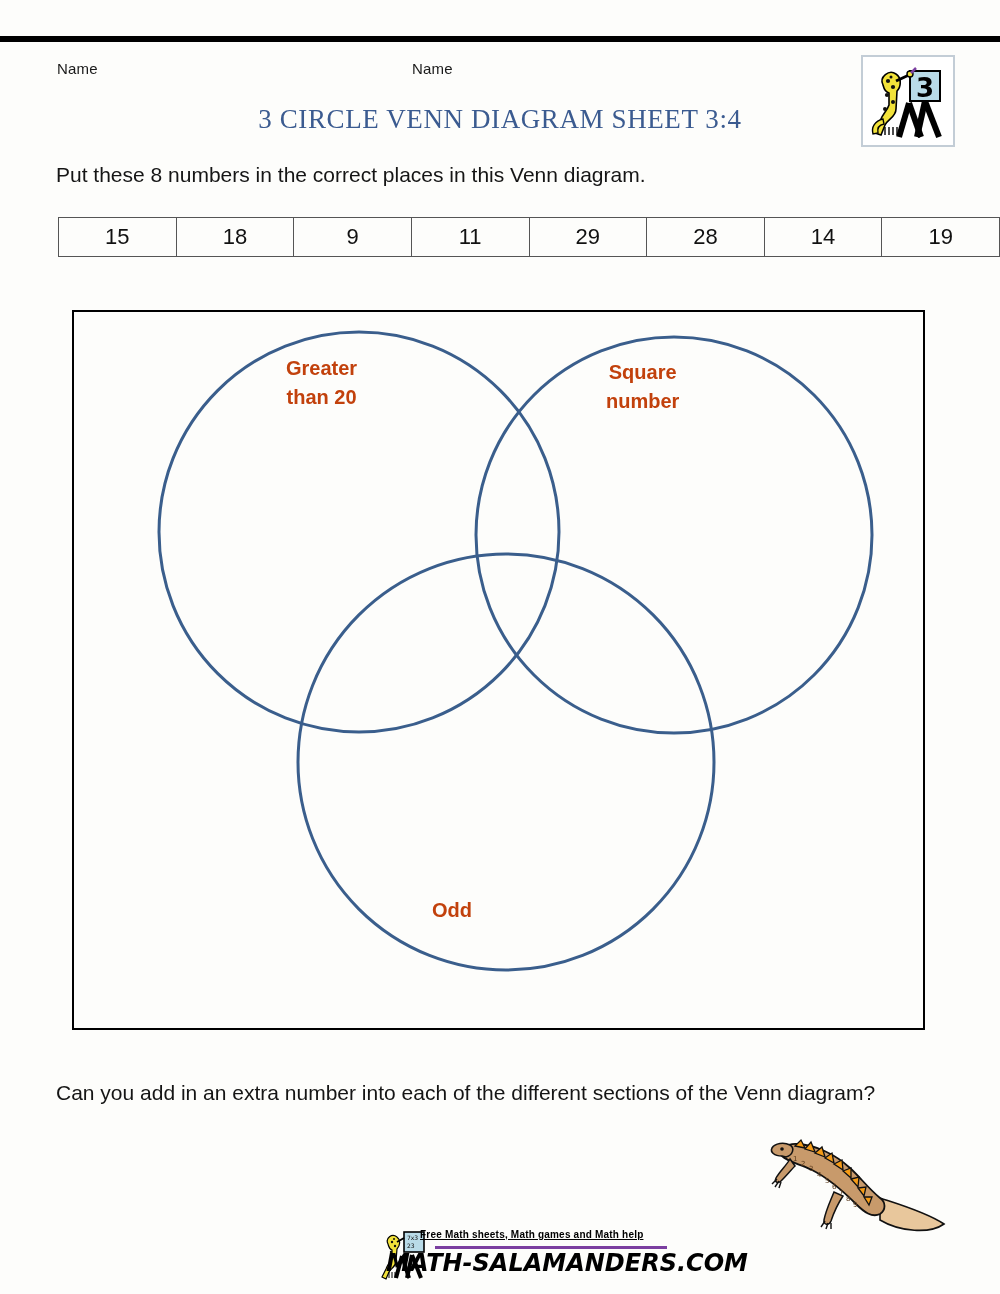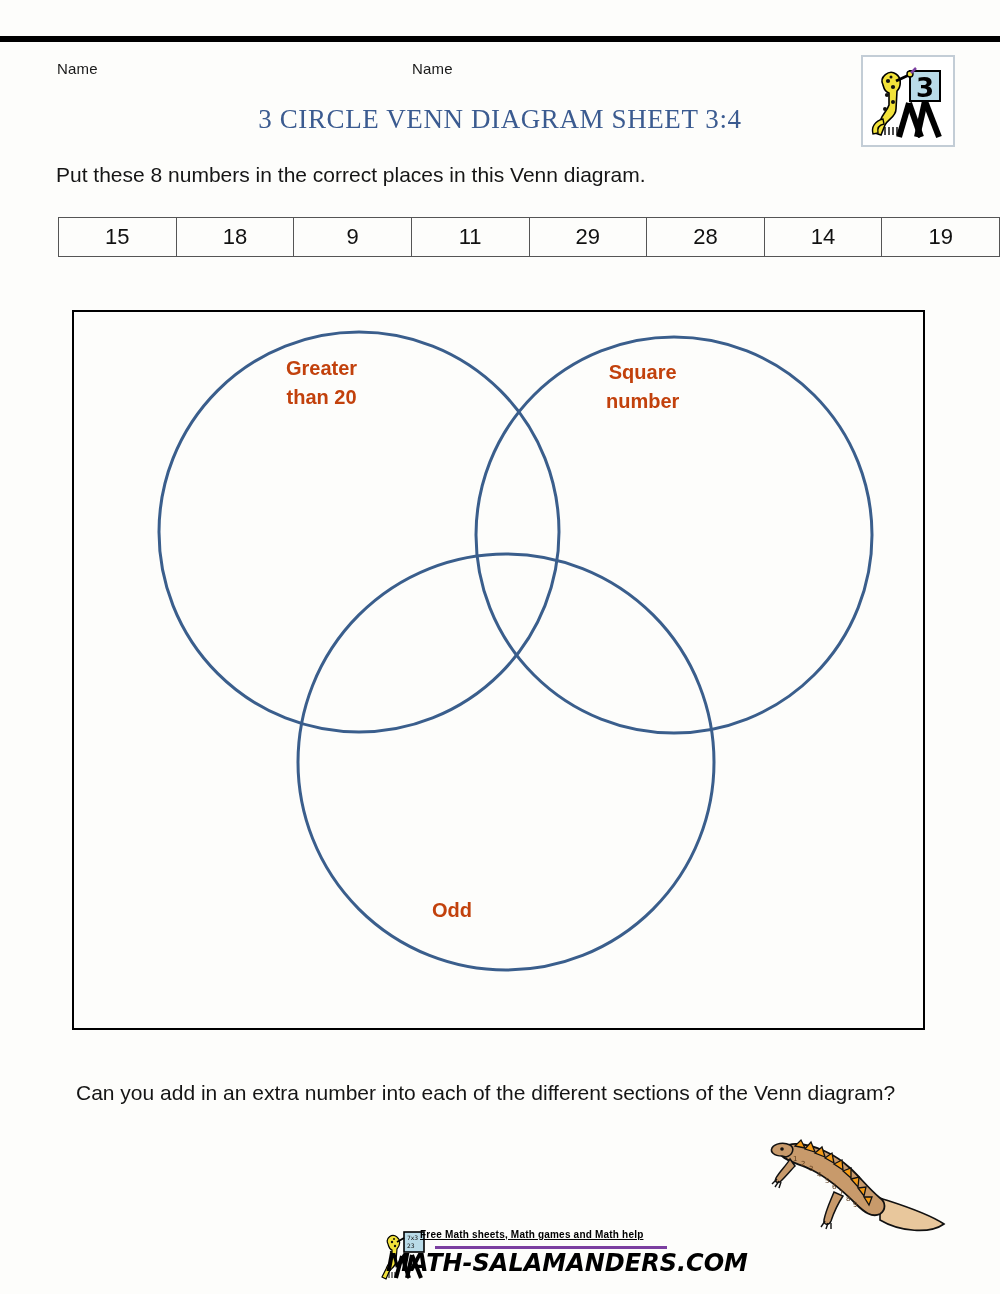--- a/index.html
+++ b/index.html
@@ -133,21 +133,20 @@
 
   
   .question {
     position: absolute;
     left: 56px;
     top: 1077px;
     width: 890px;
     font-size: 21px;
     color: #151515;
     line-height: 1.55;
-    margin-left: 20px;
   }
 
   
   .salamander {
     position: absolute;
     left: 768px;
     top: 1126px;
     width: 200px;
     height: 110px;
   }

